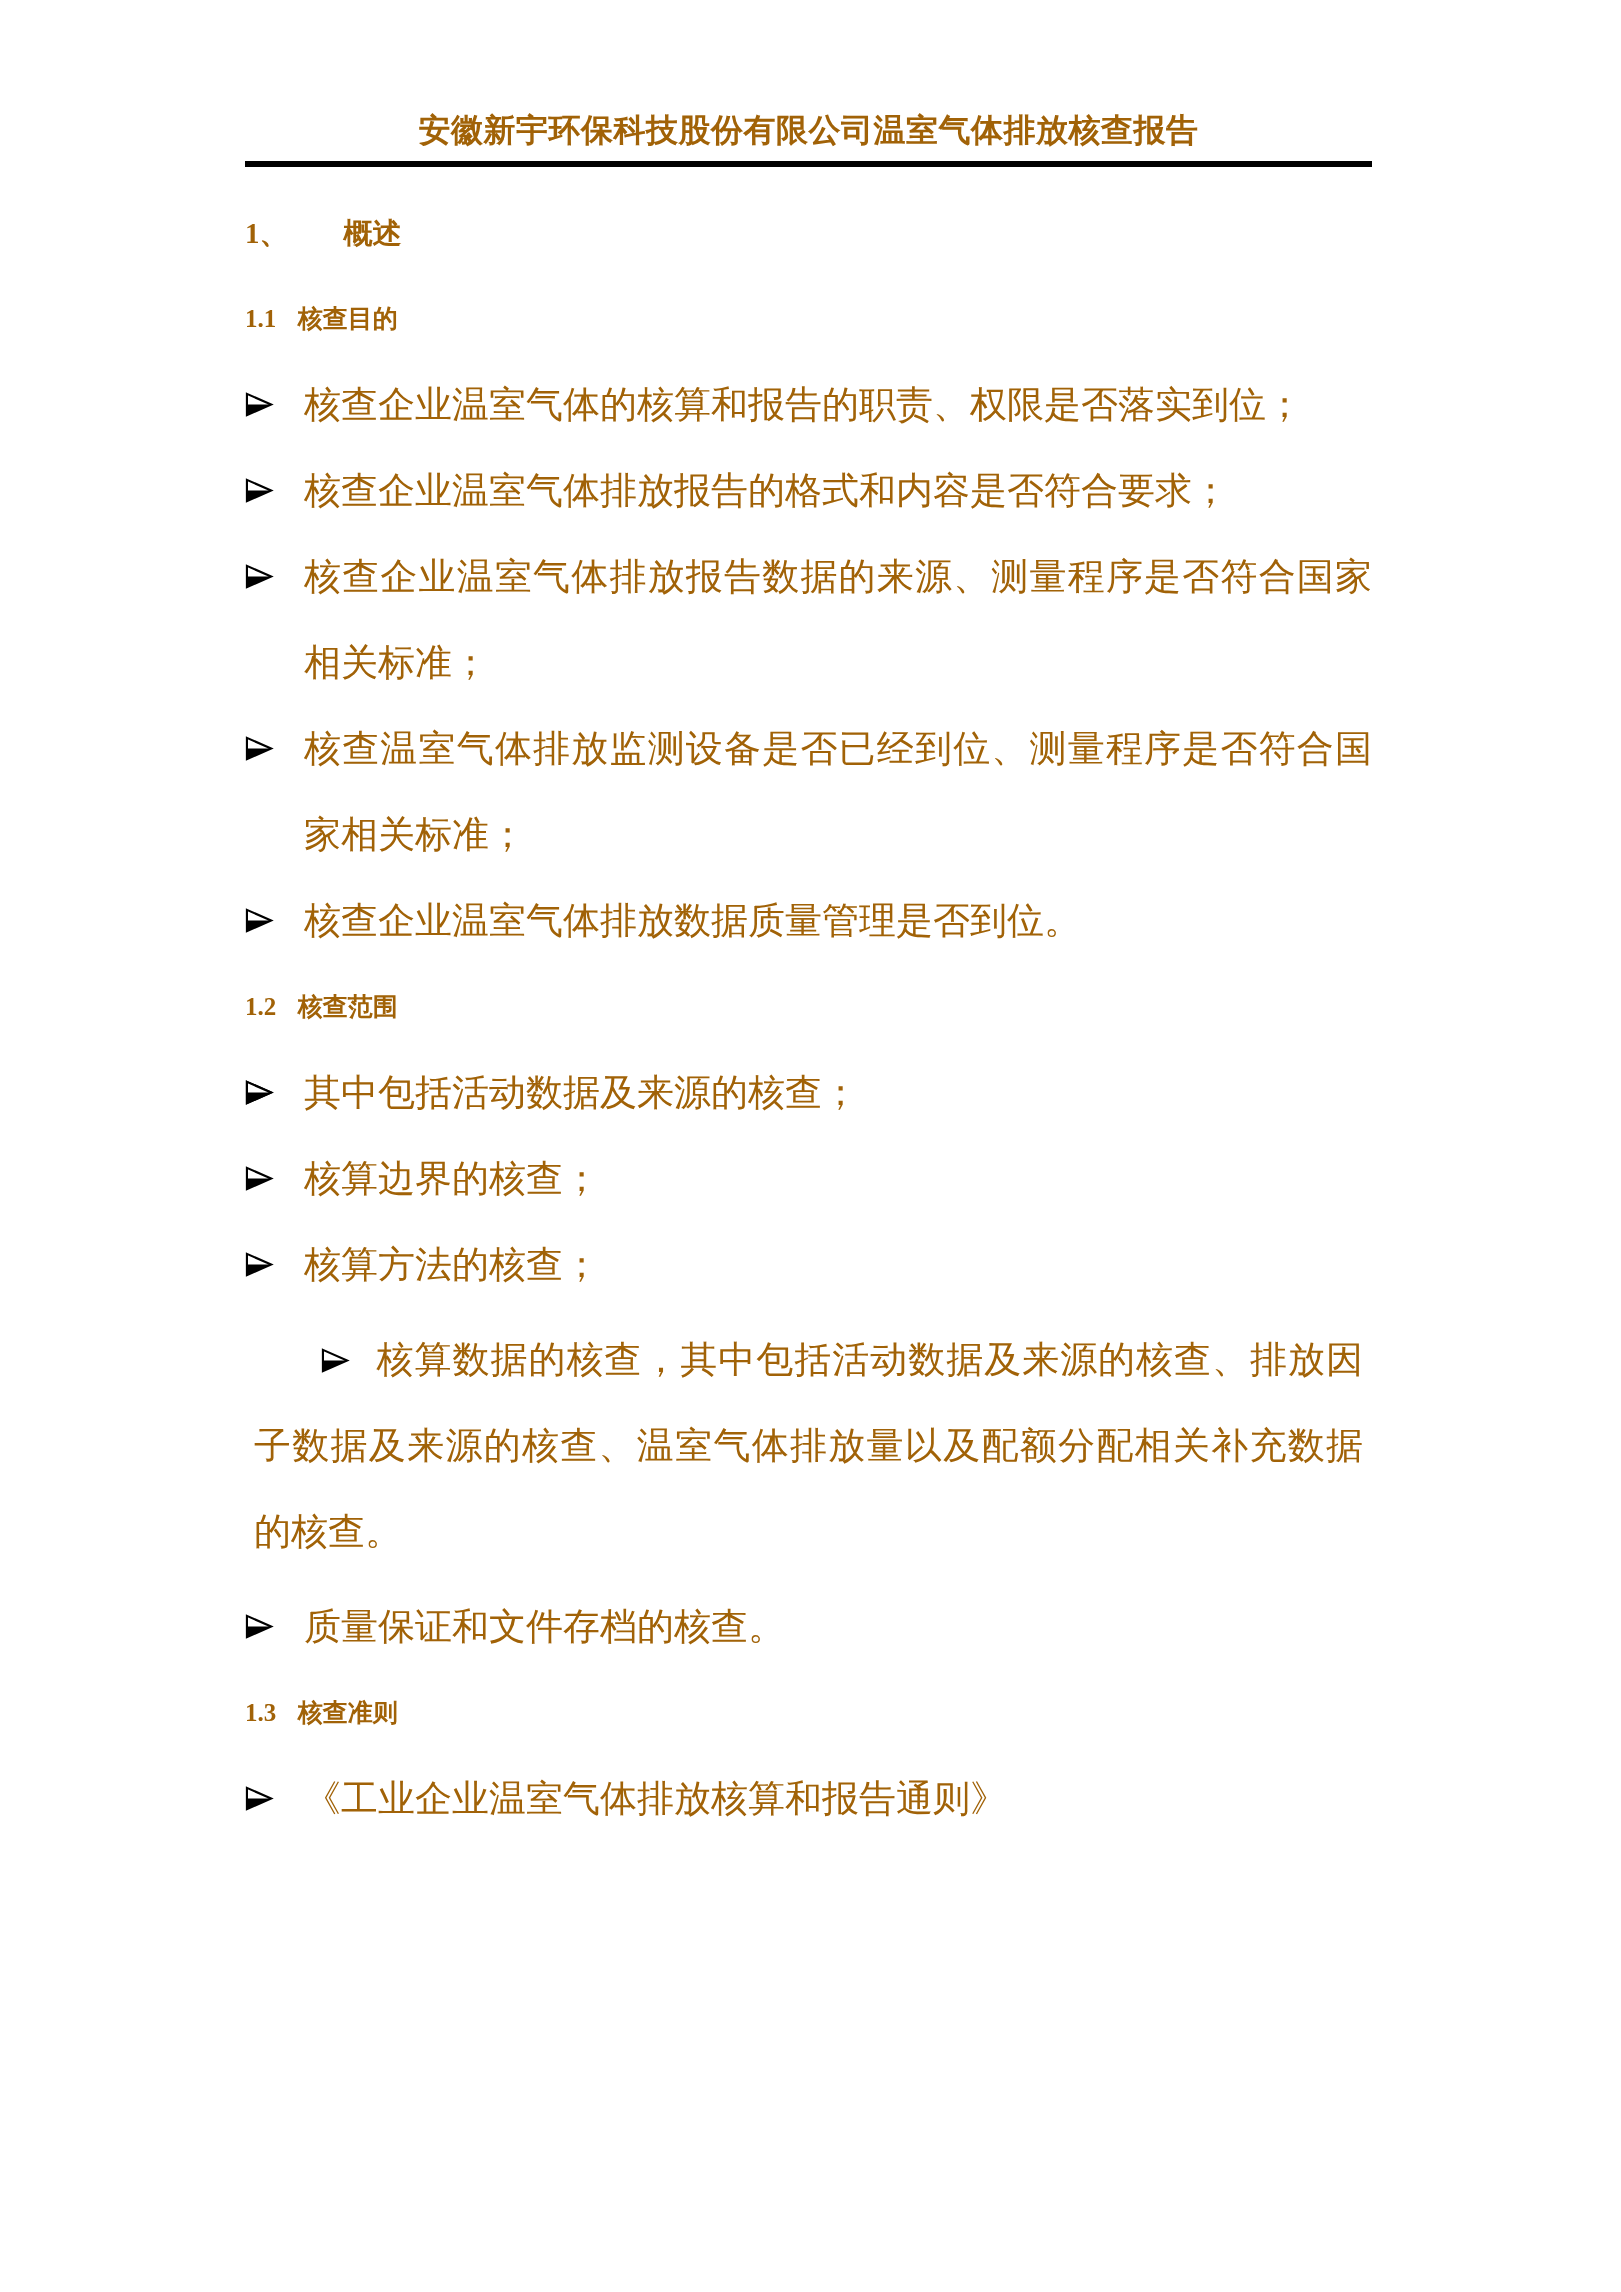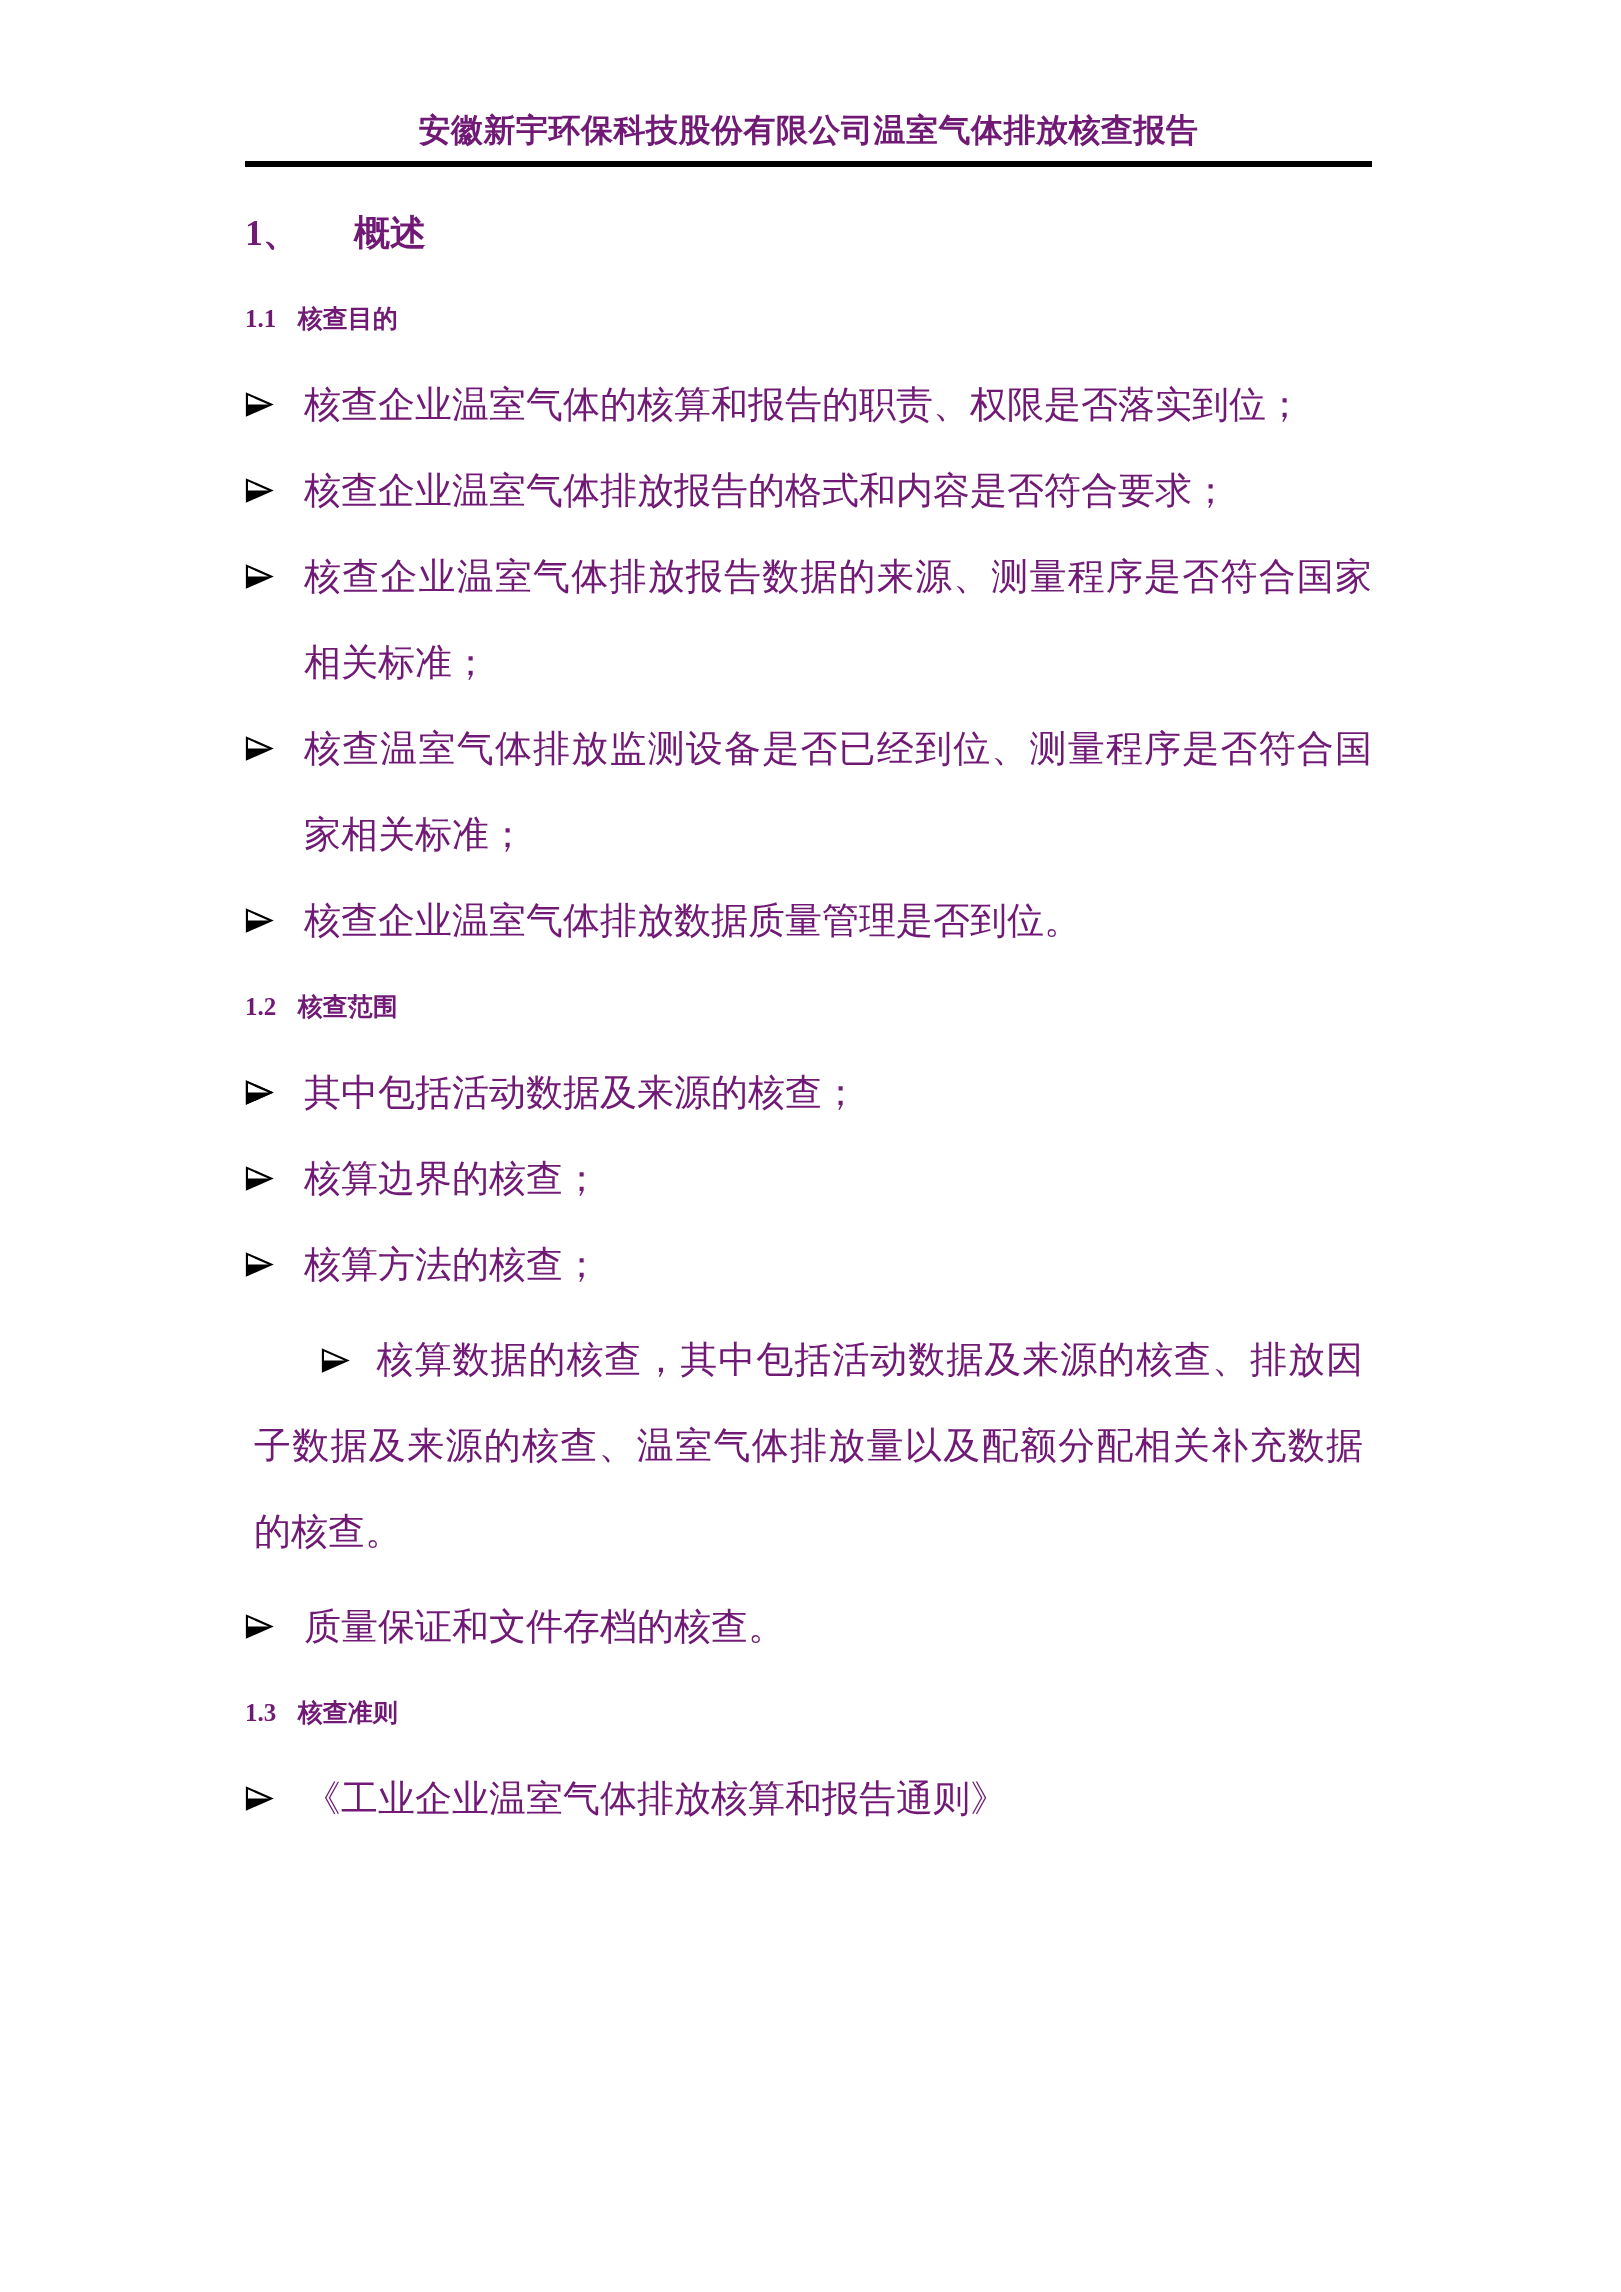--- a/index.html
+++ b/index.html
@@ -3,21 +3,21 @@
 <meta charset="utf-8">
 <style>
   html, body { margin: 0; padding: 0; background: #ffffff; }
   .page {
     position: relative;
     width: 1588px;
     height: 2293px;
     background: #ffffff;
     overflow: hidden;
     font-family: "Liberation Serif", "DejaVu Serif", serif;
-    color: #701a75;
+    color: #a16207;
   }
   .content {
     margin-left: 245px;
     width: 1127px;
   }
   
   .header-title {
     padding-top: 110px;
     line-height: 41px;
     font-size: 32px;
@@ -26,21 +26,21 @@
     letter-spacing: 0.5px;
   }
   .header-rule {
     margin-top: 9.8px;
     border-bottom: 6.9px solid #000000;
     height: 0;
   }
   
   .h1 {
     margin: 23.5px 0 0 0;
-    font-size: 36px;
+    font-size: 29px;
     line-height: 86px;
     font-weight: bold;
   }
   .h1 .h-num { margin-right: 55px; }
   .h2 {
     margin: 0;
     font-size: 25px;
     line-height: 86px;
     font-weight: bold;
   }

